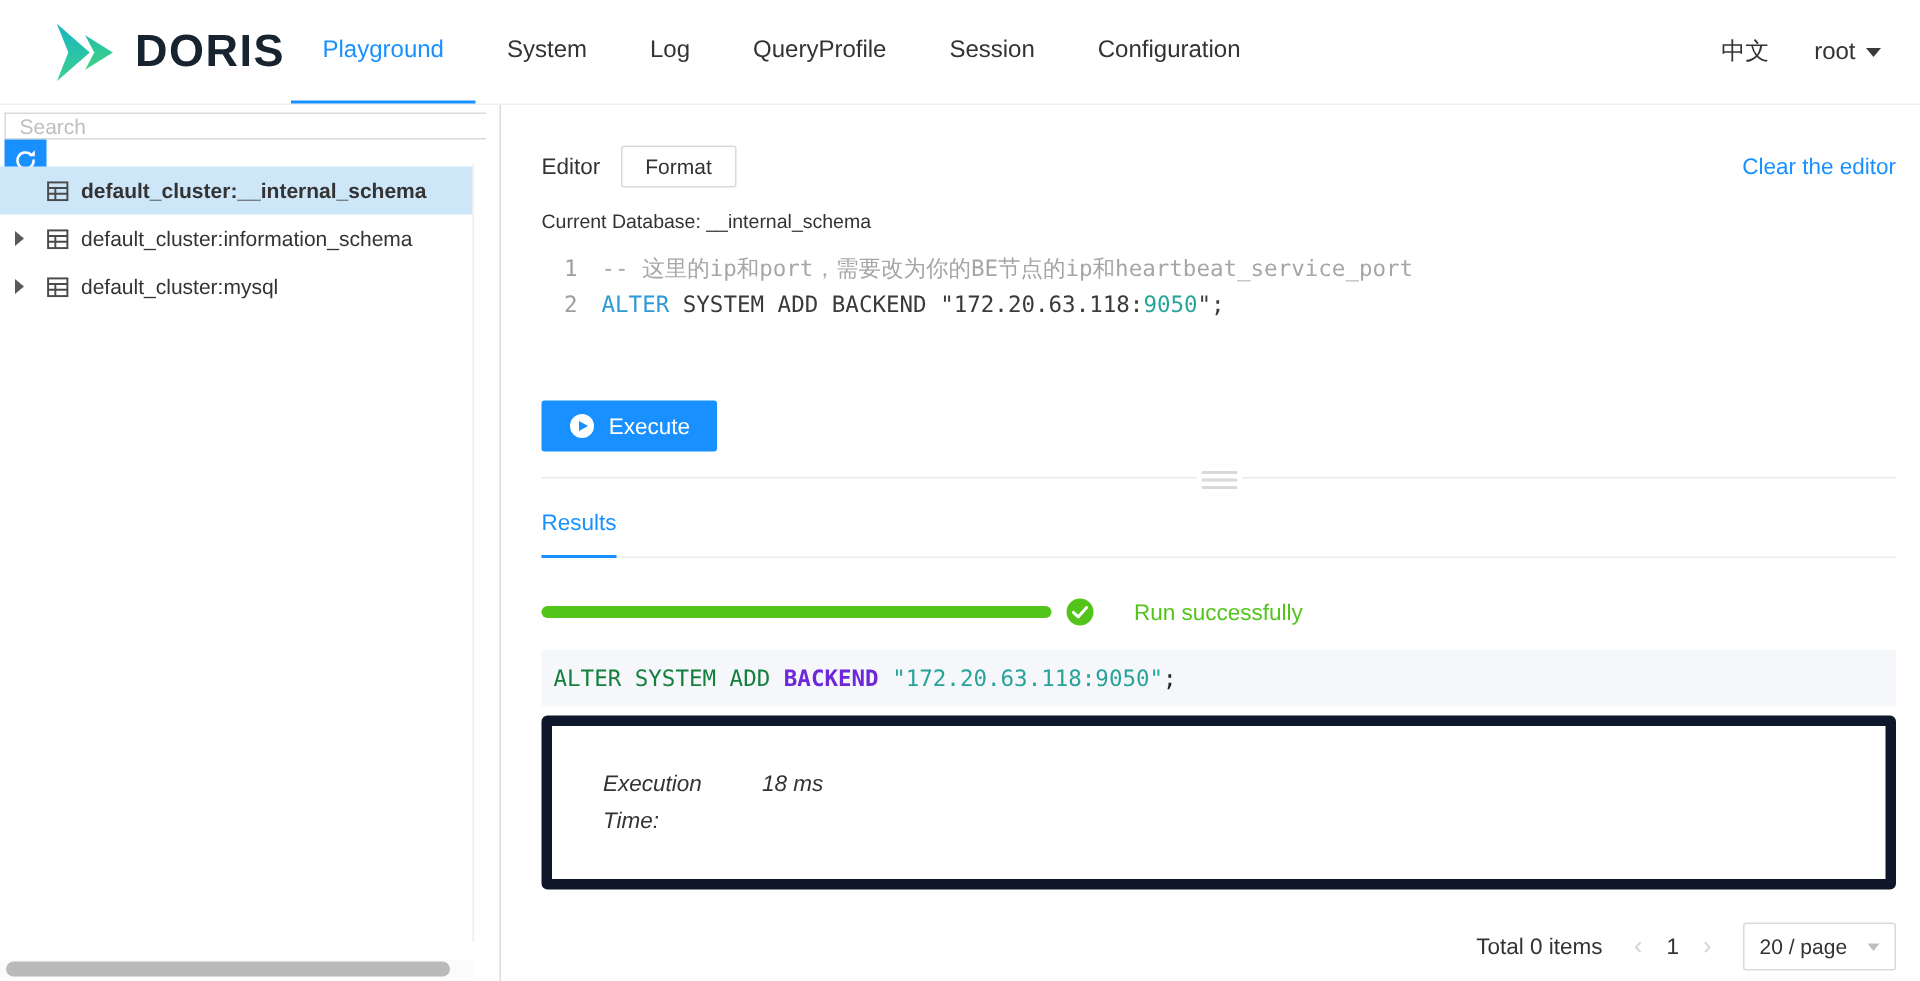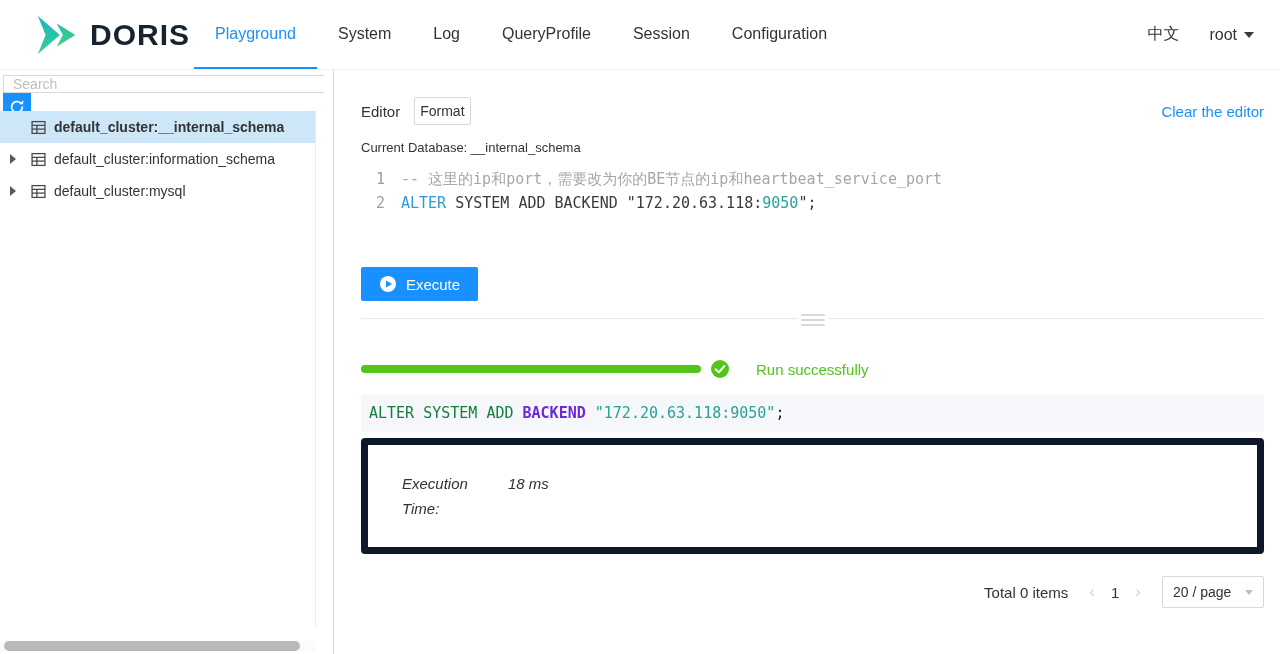--- a/index.html
+++ b/index.html
@@ -41,21 +41,21 @@
                 border-left:6px solid #595959; }
   .tree-icon { margin-right:8px; margin-left:7px; flex:none; display:flex; }
   .hscroll-track { position:absolute; left:0; bottom:2px; width:316px; height:12px; background:#fbfbfb; }
   .hscroll-thumb { position:absolute; left:4px; top:1px; width:296px; height:10px; border-radius:5px;
                    background:#b9b9b9; cursor:pointer; }
 
   
   .main { position:absolute; top:70px; left:334px; right:0; bottom:0; padding:27px 16px 0 27px; overflow:hidden; }
   .editor-header { display:flex; align-items:center; }
   .editor-title { font-size:15px; margin-right:14px; }
-  .format-btn { height:28px; padding:0 5px; border:1px solid #d9d9d9; background:#fff; border-radius:2px;
+  .format-btn { height:28px; padding:0 15px; border:1px solid #d9d9d9; background:#fff; border-radius:2px;
                 font-size:14px; color:#333; cursor:pointer; font-family:"Liberation Sans", sans-serif; }
   .clear-link { margin-left:auto; color:#1890ff; font-size:15px; cursor:pointer; }
   .current-db { margin-top:15px; font-size:13px; color:#333; }
 
   .code { margin-top:12px; font-family:"DejaVu Sans Mono", monospace; font-size:15px; line-height:24px; cursor:text; }
   .code-line { display:flex; }
   .lnum { width:24px; text-align:right; color:#9e9e9e; margin-right:16px; flex:none; }
   .code-text { white-space:pre; }
   .tok-comment { color:#a6a6a6; }
   .tok-kw { color:#2f9bd6; }
@@ -68,21 +68,21 @@
 
   .splitter { margin-top:17px; position:relative; border-top:1px solid #e9e9e9; }
   .splitter-handle { position:absolute; left:50%; top:-6px; transform:translateX(-50%);
                      display:flex; flex-direction:column; gap:3px; background:#fff; padding:1px 3px; cursor:row-resize; }
   .splitter-handle i { width:24px; height:2px; background:#d9d9d9; border-radius:1px; display:block; }
 
   .results-tabs { margin-top:21px; border-bottom:1px solid #ececec; }
   .results-tab { display:inline-block; color:#1890ff; font-size:15px; padding-bottom:13px;
                  border-bottom:2px solid #1890ff; margin-bottom:-1px; cursor:pointer; }
 
-  .status-row { margin-top:40px; display:flex; align-items:center;text-align:right; }
+  .status-row { margin-top:26px; display:flex; align-items:center;text-align:right; }
   .progress-bar { width:340px; height:8px; background:#52c41a; border-radius:4px; }
   .check-icon { margin-left:9px; display:flex; }
   .status-text { margin-left:26px; font-size:15px; color:#52c41a; }
 
   .sql-block { margin-top:15px; background:#f5f7fa; padding:10px 8px; border-radius:2px;
                font-family:"DejaVu Sans Mono", monospace; font-size:15px; }
   .sql-text { white-space:pre; }
   .sql-kw { color:#15803d; }
   .sql-backend { color:#6d28d9; font-weight:600; }
   .sql-str { color:#27a399; }
@@ -226,20 +226,23 @@
   </button>
 
   <div class="splitter">
     <span class="splitter-handle">
         <i></i>
         <i></i>
         <i></i>
       </span>
   </div>
 
+  <div class="results-tabs">
+    <span class="results-tab">Results</span>
+  </div>
 
   <div class="status-row">
     <div class="progress-bar"></div>
     <span class="check-icon">
       <svg width="20" height="20" viewBox="0 0 20 20">
         <circle cx="10" cy="10" r="9" fill="#52c41a"></circle>
         <path d="M5.6 10.3 L8.8 13.3 L14.4 7" stroke="#fff" stroke-width="2" fill="none" stroke-linecap="round" stroke-linejoin="round"></path>
       </svg>
     </span>
     <span class="status-text">Run successfully</span>

